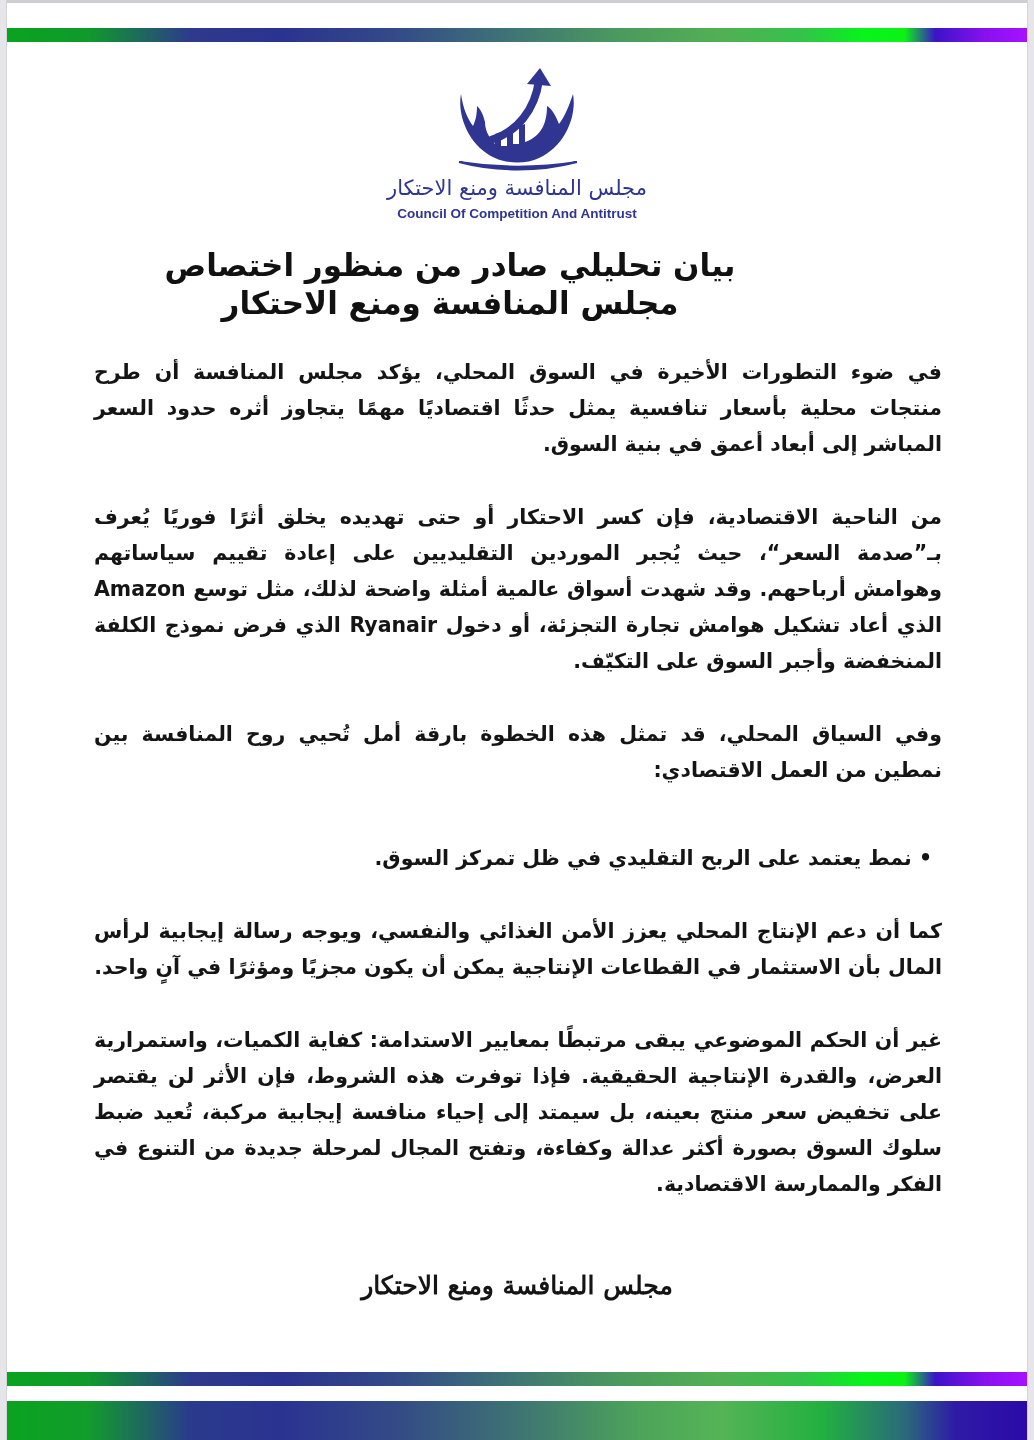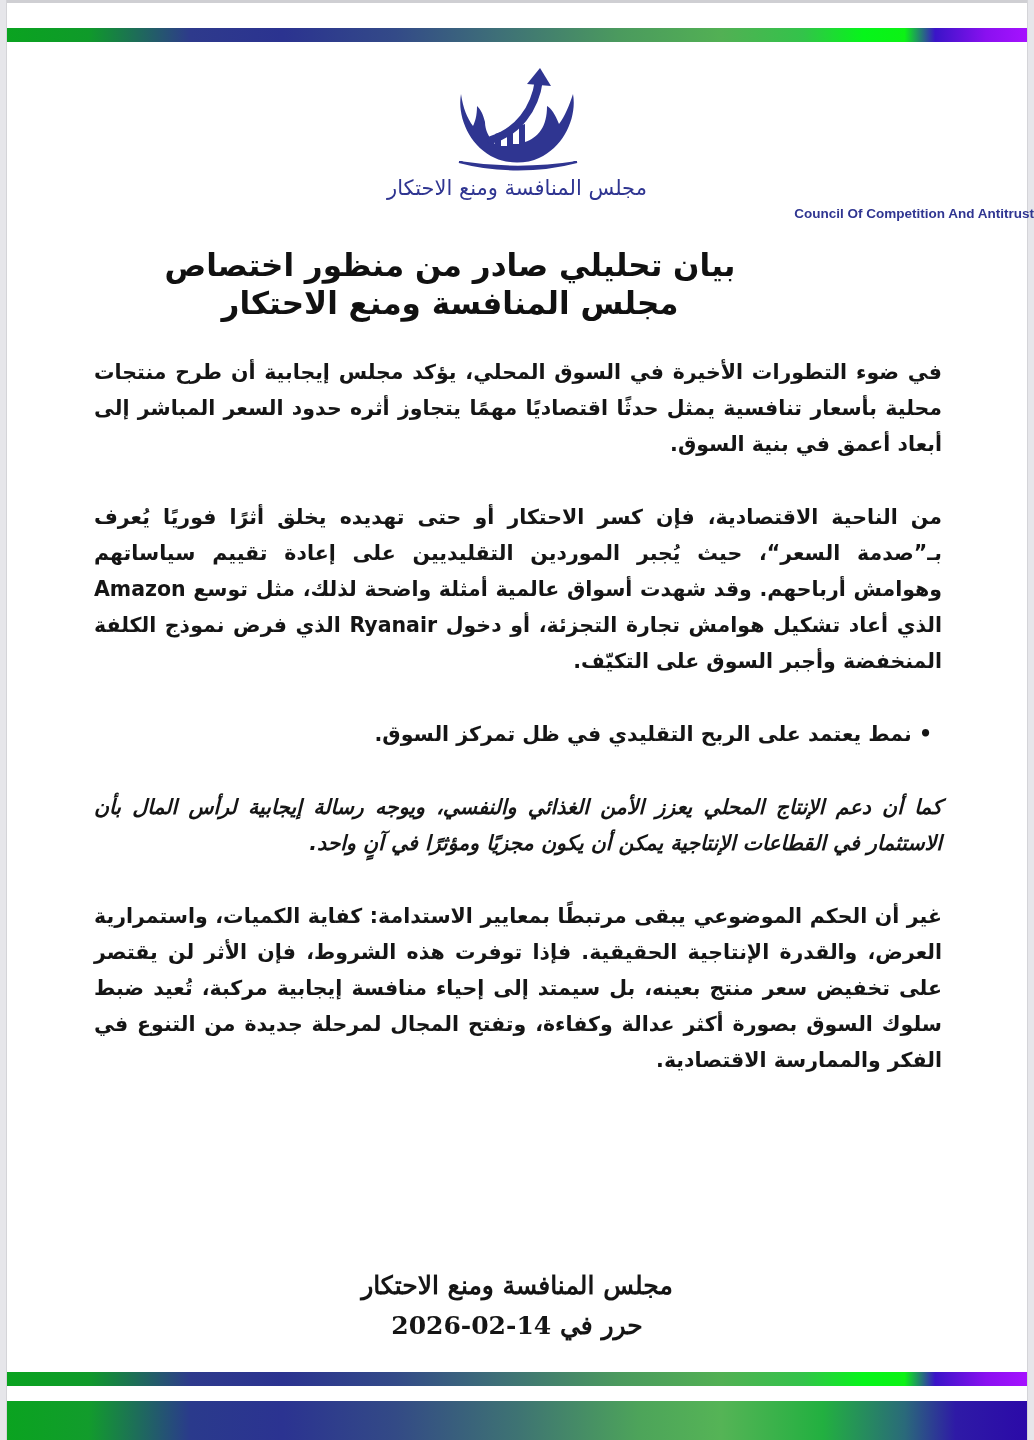--- a/index.html
+++ b/index.html
@@ -27,21 +27,21 @@
     }
 
     .logo { position: absolute; left: 0; width: 1034px; top: 66px; text-align: center; }
     .logo svg { display: block; margin: 0 auto; }
     .logo-ar {
       position: absolute; left: 0; width: 1034px; top: 176px; text-align: center;
       font-family: "DejaVu Sans", sans-serif; font-size: 21px; color: #2f3591; font-weight: normal;
       direction: rtl;
     }
     .logo-en {
-      position: absolute; left: 0; width: 1034px; top: 206px; text-align: right;
+      position: absolute; left: 0; width: 1034px; top: 206px; text-align: center;
       font-family: "Liberation Sans", sans-serif; font-size: 13.5px; color: #2f3591; font-weight: bold;
     }
 
     .title {
       position: absolute; left: 0; width: 900px; top: 246px; text-align: center;
       direction: rtl; font-family: "DejaVu Sans", sans-serif; font-weight: bold;
       font-size: 31px; line-height: 38px; color: #111;
     }
 
     .body-text {
@@ -49,21 +49,21 @@
       direction: rtl; text-align: justify;
       font-family: "DejaVu Sans", sans-serif; font-weight: bold;
       font-size: 20.5px; line-height: 36px; color: #151515;
     }
     .body-text p { margin: 0; }
     .p1 { margin-bottom: 37px !important; }
     .p2 { margin-bottom: 37px !important; }
     .p3 { margin-bottom: 52px !important; }
     .bullets { margin: 0 10px 37px 0; padding: 0; list-style: none; }
     .bullets li { margin: 0; }
-    .p4 { margin-bottom: 37px !important; font-style: italic; }
+    .p4 { margin-bottom: 37px !important; }
 
     .signature {
       position: absolute; left: 0; width: 1034px; top: 1266px; text-align: center;
       direction: rtl; font-family: "DejaVu Serif", serif; font-weight: bold;
       font-size: 25px; line-height: 40px; color: #151515;
     }
     .date-line span.date { direction: ltr; unicode-bidi: embed; }
   </style>
 </head>
 <body>
@@ -87,31 +87,28 @@
 </div>
 <div class="logo-ar">مجلس المنافسة ومنع الاحتكار</div>
 <div class="logo-en">Council Of Competition And Antitrust</div>
 
 <div class="title">
   <div>بيان تحليلي صادر من منظور اختصاص</div>
   <div>مجلس المنافسة ومنع الاحتكار</div>
 </div>
 
 <div class="body-text">
-  <p class="p1">في ضوء التطورات الأخيرة في السوق المحلي، يؤكد مجلس إيجابية أن طرح منتجات محلية بأسعار تنافسية يمثل حدثًا اقتصاديًا مهمًا يتجاوز أثره حدود السعر المباشر إلى أبعاد أعمق في بنية السوق.</p>
+  <p class="p1">في ضوء التطورات الأخيرة في السوق المحلي، يؤكد مجلس المنافسة أن طرح منتجات محلية بأسعار تنافسية يمثل حدثًا اقتصاديًا مهمًا يتجاوز أثره حدود السعر المباشر إلى أبعاد أعمق في بنية السوق.</p>
   <p class="p2">من الناحية الاقتصادية، فإن كسر الاحتكار أو حتى تهديده يخلق أثرًا فوريًا يُعرف بـ”صدمة السعر“، حيث يُجبر الموردين التقليديين على إعادة تقييم سياساتهم وهوامش أرباحهم. وقد شهدت أسواق عالمية أمثلة واضحة لذلك، مثل توسع Amazon الذي أعاد تشكيل هوامش تجارة التجزئة، أو دخول Ryanair الذي فرض نموذج الكلفة المنخفضة وأجبر السوق على التكيّف.</p>
+  <p class="p3">وفي السياق المحلي، قد تمثل هذه الخطوة بارقة أمل تُحيي روح المنافسة بين نمطين من العمل الاقتصادي:</p>
   <ul class="bullets">
     <li>• نمط يعتمد على الربح التقليدي في ظل تمركز السوق.</li>
   </ul>
   <p class="p4">كما أن دعم الإنتاج المحلي يعزز الأمن الغذائي والنفسي، ويوجه رسالة إيجابية لرأس المال بأن الاستثمار في القطاعات الإنتاجية يمكن أن يكون مجزيًا ومؤثرًا في آنٍ واحد.</p>
   <p class="p5">غير أن الحكم الموضوعي يبقى مرتبطًا بمعايير الاستدامة: كفاية الكميات، واستمرارية العرض، والقدرة الإنتاجية الحقيقية. فإذا توفرت هذه الشروط، فإن الأثر لن يقتصر على تخفيض سعر منتج بعينه، بل سيمتد إلى إحياء منافسة إيجابية مركبة، تُعيد ضبط سلوك السوق بصورة أكثر عدالة وكفاءة، وتفتح المجال لمرحلة جديدة من التنوع في الفكر والممارسة الاقتصادية.</p>
 </div>
 
 <div class="signature">
   <div>مجلس المنافسة ومنع الاحتكار</div>
-  <div class="date-line">
-    <span>حرر في </span>
-    <span class="date">2026-02-14</span>
-  </div>
 </div>
 
 <div class="grad-bar bar-bottom"></div>
 <div class="grad-block"></div>
 
 </body></html>

